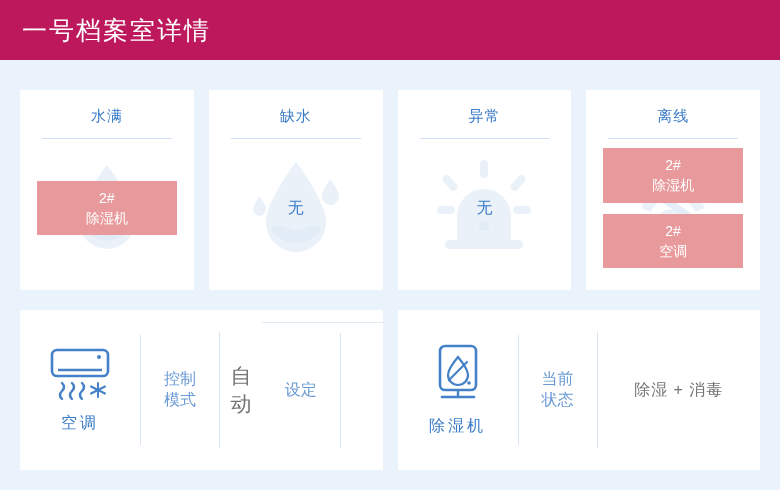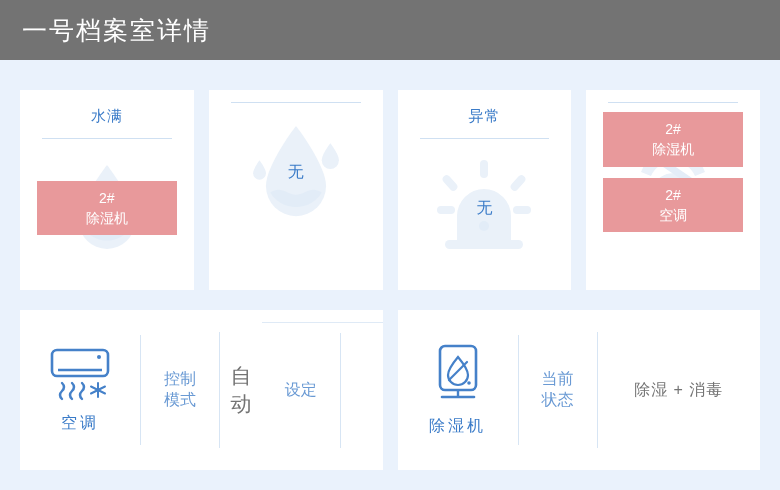--- a/index.html
+++ b/index.html
@@ -6,21 +6,21 @@
   html, body {
     width: 780px; height: 490px;
     background: #eaf2fc;
     font-family: "Liberation Sans", "DejaVu Sans", sans-serif;
     overflow: hidden;
   }
 
   
   .header {
     height: 60px;
-    background: #737373;
+    background: #be185d;
     display: flex;
     align-items: center;
     padding-left: 22px;
   }
   .header-title {
     color: #ffffff;
     font-size: 25px;
     letter-spacing: 2px;
     font-weight: 400;
   }
@@ -181,20 +181,21 @@
         </svg>
       </span>
       <div class="badge">
         <div>2#</div>
         <div>除湿机</div>
       </div>
     </div>
   </div>
 
   <div class="status-card">
+    <div class="card-title">缺水</div>
     <div class="card-divider"></div>
     <div class="card-body">
       <span class="watermark">
         <svg width="104" height="118" viewBox="0 0 96 110">
           <path d="M48 14 C48 14 20 50 20 70 a28 28 0 0 0 56 0 C76 50 48 14 48 14 Z" fill="#eaf1f9"></path>
           <path d="M24 76 c10 -7 16 2 24 2 s14 -9 24 -2 a28 28 0 0 1 -48 0 Z" fill="#e2ecf7"></path>
           <path d="M80 30 c0 0 -8 10 -8 16 a8 8 0 0 0 16 0 c0 -6 -8 -16 -8 -16 Z" fill="#eaf1f9"></path>
           <path d="M14 46 c0 0 -6 8 -6 12 a6 6 0 0 0 12 0 c0 -4 -6 -12 -6 -12 Z" fill="#eaf1f9"></path>
         </svg>
       </span>
@@ -216,20 +217,21 @@
           <rect x="17" y="20" width="8" height="18" rx="4" fill="#eaf1f9" transform="rotate(-42 21 29)"></rect>
           <rect x="85" y="20" width="8" height="18" rx="4" fill="#eaf1f9" transform="rotate(42 89 29)"></rect>
           <circle cx="55" cy="72" r="5" fill="#e2ecf7"></circle>
         </svg>
       </span>
       <div class="none-text">无</div>
     </div>
   </div>
 
   <div class="status-card">
+    <div class="card-title">离线</div>
     <div class="card-divider"></div>
     <div class="card-body">
       <span class="watermark">
         <svg width="100" height="100" viewBox="0 0 100 100">
           <path d="M18 52 a34 34 0 0 1 64 0 l-10 4 a24 24 0 0 0 -44 0 Z" fill="#eaf1f9"></path>
           <path d="M30 66 a22 22 0 0 1 40 0 l-10 5 a12 12 0 0 0 -20 0 Z" fill="#eaf1f9"></path>
           <circle cx="50" cy="84" r="6" fill="#eaf1f9"></circle>
           <rect x="12" y="46" width="80" height="7" rx="3" fill="#e4edf8" transform="rotate(34 50 50)"></rect>
         </svg>
       </span>

